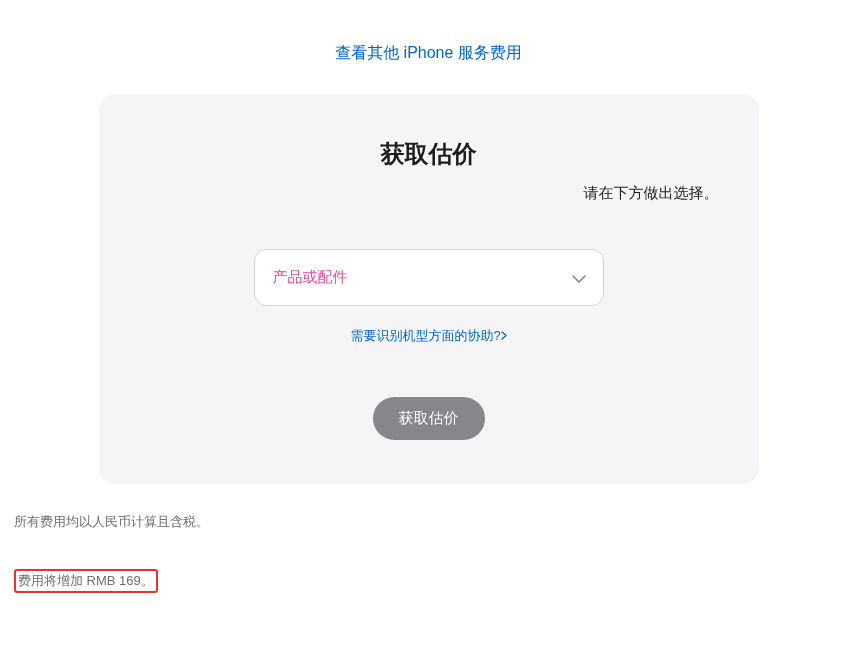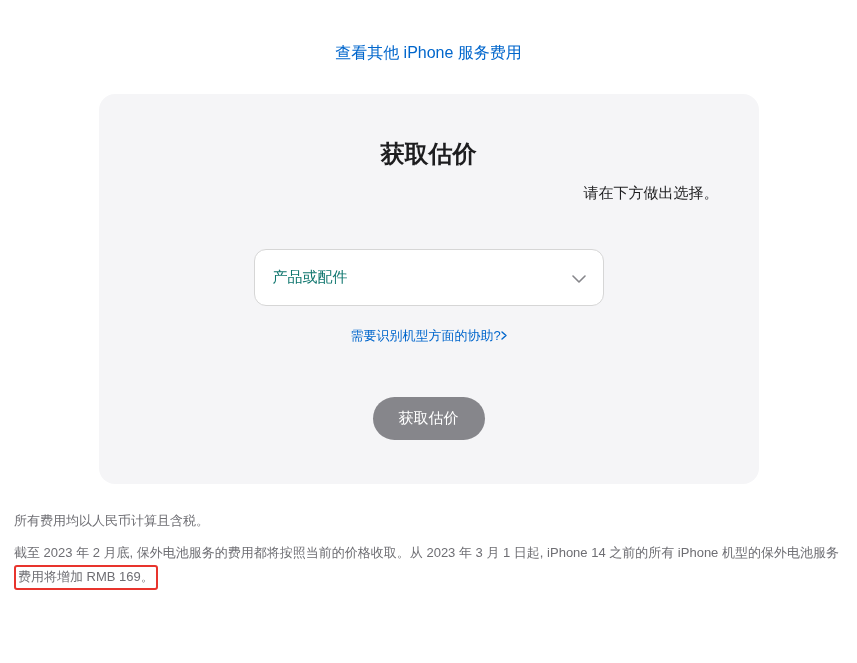--- a/index.html
+++ b/index.html
@@ -52,21 +52,21 @@
       width: 350px;
       margin: 0 auto 25px auto;
     }
     .select-display {
       width: 100%;
       background: #ffffff;
       border: 1px solid #d6d6d6;
       border-radius: 12px;
       padding: 18px 45px 18px 18px;
       font-size: 15px;
-      color: #0f766e;
+      color: #ec4899;
       text-align: left;
       cursor: pointer;
       display: flex;
       align-items: center;
       justify-content: space-between;
     }
     .chevron {
       position: absolute;
       right: 18px;
       top: 50%;
@@ -95,22 +95,21 @@
       cursor: default;
     }
     .footer-text {
       margin-top: 26px;
       padding: 0 4px;
       font-size: 13px;
       color: #6e6e73;
       line-height: 1.9;
     }
     .footer-p1 {
-      margin-bottom: 6px;
-      font-family: Liberation Mono, monospace;
+      margin-bottom: 34px;
     }
     .highlight {
       display: inline-block;
       border: 2px solid #e8342d;
       border-radius: 3px;
       padding: 0 2px 1px 2px;
       line-height: 1.5;
     }
     .chev-right {
       font-size: 11px;
@@ -150,16 +149,16 @@
         </span>
       </a>
     </div>
 
     <button class="btn-estimate">获取估价</button>
   </div>
 
   <div class="footer-text">
     <p class="footer-p1">所有费用均以人民币计算且含税。</p>
     <p>
-      <span>截至 2023 年 2 月底, 保外电池服务的费用都将按照当前的价格收取。从 2023 年 3 月 1 日起, iPhone 14 之前的所有 iPhone 机型的保外电池服务</span><span class="highlight">费用将增加 RMB 169。</span>
+      <span class="highlight">费用将增加 RMB 169。</span>
     </p>
   </div>
 </div>
 
 </body></html>

